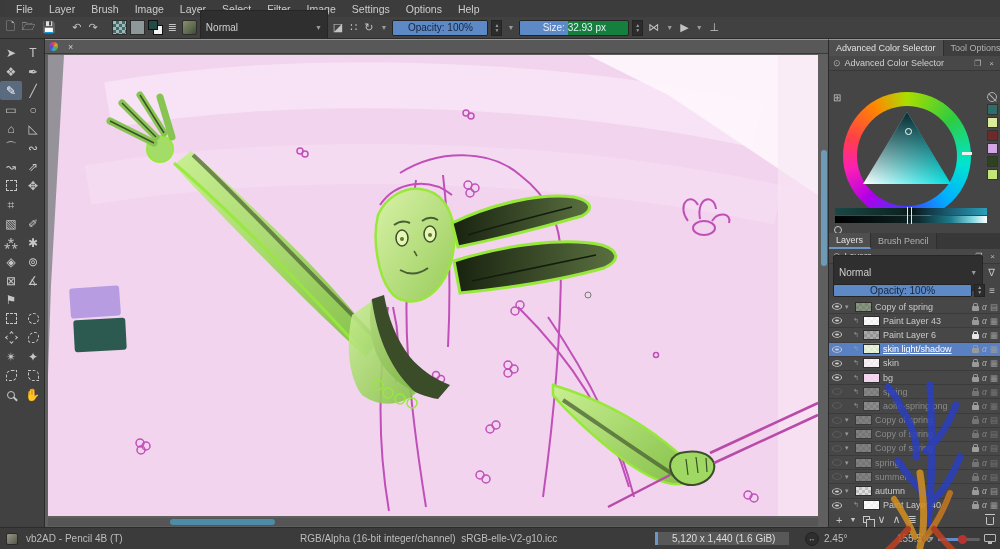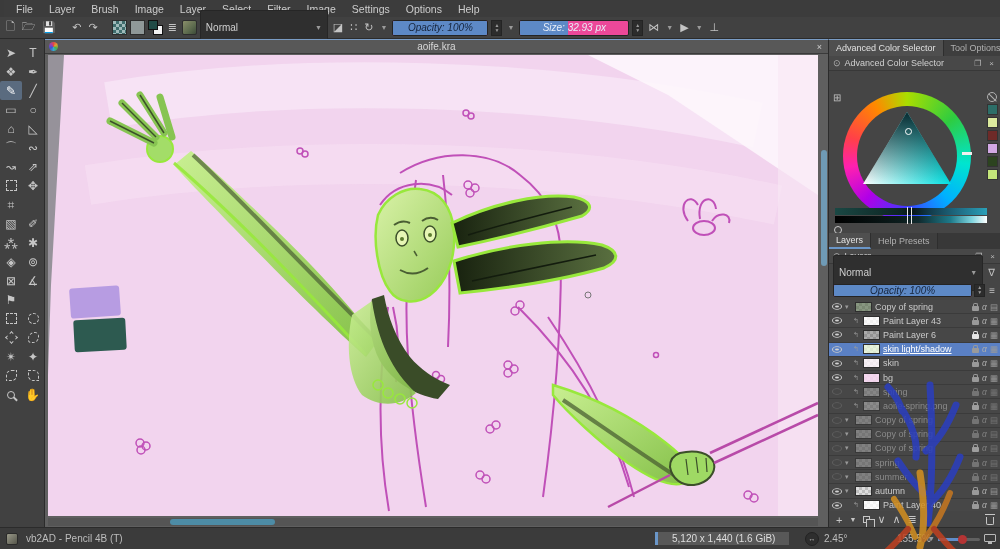--- a/index.html
+++ b/index.html
@@ -21,22 +21,22 @@
   .chip { width:15px; height:15px; border:1px solid #2d2d2d; }
   .chip-gradient { background:repeating-conic-gradient(#3f6d6d 0% 25%, #9fb9b9 0% 50%); background-size:6px 6px; }
   .chip-pattern { background:#8f9898; }
   .chip-fgbg { position:relative; border:none; }
   .chip-fgbg .fg { position:absolute; left:0; top:0; width:10px; height:10px; background:#214b46; border:1px solid #111; }
   .chip-fgbg .bg2 { position:absolute; right:0; bottom:0; width:10px; height:10px; background:#f2f2f2; border:1px solid #111; }
   .chip-preset { background:linear-gradient(135deg,#8a8f6a,#5d6b4e 60%,#3c4a38); border-radius:2px; }
   .tselect { height:16px; background:#2f2f2f; border:1px solid #262626; border-radius:2px;
     display:flex; align-items:center; padding:17px 5px; color:#cfcfcf; font-size:10px; }
   .tselect .car { margin-left:auto; font-size:7px; color:#9a9a9a; padding-left:8px; }
-  .slider { position:relative; height:16px; background:#ec4899; border:1px solid #242424;
-    border-radius:2px; overflow:hidden; font-size:10px;font-style:italic; }
+  .slider { position:relative; height:16px; background:#15803d; border:1px solid #242424;
+    border-radius:2px; overflow:hidden; font-size:10px; }
   .slider .fill { position:absolute; left:0; top:0; bottom:0; background:#5d89c6; }
   .slider .lbl { position:relative; z-index:2; display:flex; align-items:center; justify-content:center;
     height:100%; color:#e8eef8; }
   .slider.full .lbl { color:#16253d; }
   .spin { display:flex; flex-direction:column; justify-content:center; font-size:5px; color:#9a9a9a;
     line-height:5px; background:#2c2c2c; border:1px solid #242424; height:16px; padding:0 2px; }
   .carbtn { font-size:7px; color:#9a9a9a; padding:0 2px; }
 
   
   #toolbox { left:0; top:39px; width:45px; height:488px; background:#414141;
@@ -285,21 +285,20 @@
     </div>
     <div class="tool">
       <span class="icon-zoom"></span>
     </div>
     <div class="tool">✋</div>
   </div>
 
 <div id="canvaswin" class="abs">
   <div id="canvas-titlebar" class="abs">
     <span class="krita-logo"></span>
-    <span id="canvas-title">aoife.kra</span>
     <span id="canvas-close">×</span>
   </div>
   <div id="paper" class="abs">
     <svg width="770" height="461" viewBox="0 0 770 461">
       <defs>
         <linearGradient id="armg" x1="0" y1="0" x2="1" y2="1">
           <stop offset="0" stop-color="#c9ef92"></stop>
             <stop offset="1" stop-color="#84c048"></stop>
         </linearGradient>
         <linearGradient id="faceg" x1="0" y1="0" x2="1" y2="1">
@@ -494,21 +493,21 @@
       </span>
   </div>
   <div id="shadebar1" class="abs"></div>
   <div id="shadebar2" class="abs"></div>
   <div class="barmark abs" style="left:78px"></div>
   <div class="barmark abs" style="left:82px"></div>
   <div id="histcircle" class="abs"></div>
 
   <div id="layers-tabs" class="abs ptabs">
     <span class="ptab active underline">Layers</span>
-    <span class="ptab">Help Presets</span>
+    <span class="ptab">Brush Pencil</span>
   </div>
   <div id="layers-docker-head" class="abs docker-head">
     <span class="dico">⊙</span>
     <span class="title">Layers</span>
     <span class="wbtn">❐</span>
     <span class="wbtn">×</span>
   </div>
   <div id="blendrow" class="abs">
     <span class="tselect">
       <span>Normal</span>
@@ -709,20 +708,23 @@
     <span>∨</span>
     <span>∧</span>
     <span>≣</span>
     <span class="icon-trash"></span>
   </div>
 </div>
 
 <div id="statusbar" class="abs">
   <span class="sb-chip"></span>
   <span>vb2AD - Pencil 4B (T)</span>
+  <span id="sb-center">
+    <span>RGB/Alpha (16-bit integer/channel)</span>&nbsp;&nbsp;<span>sRGB-elle-V2-g10.icc</span>
+  </span>
   <span id="sb-size">5,120 x 1,440 (1.6 GiB)</span>
   <span id="sb-rot-circle">↔</span>
   <span id="sb-rotation">2.45°</span>
   <span id="sb-zoom">155.5%</span>
   <span id="sb-zoom-caret">▼</span>
   <span id="sb-slider">
     <span class="fill"></span>
       <span id="sb-knob"></span>
   </span>
   <span class="icon-monitor"></span>

